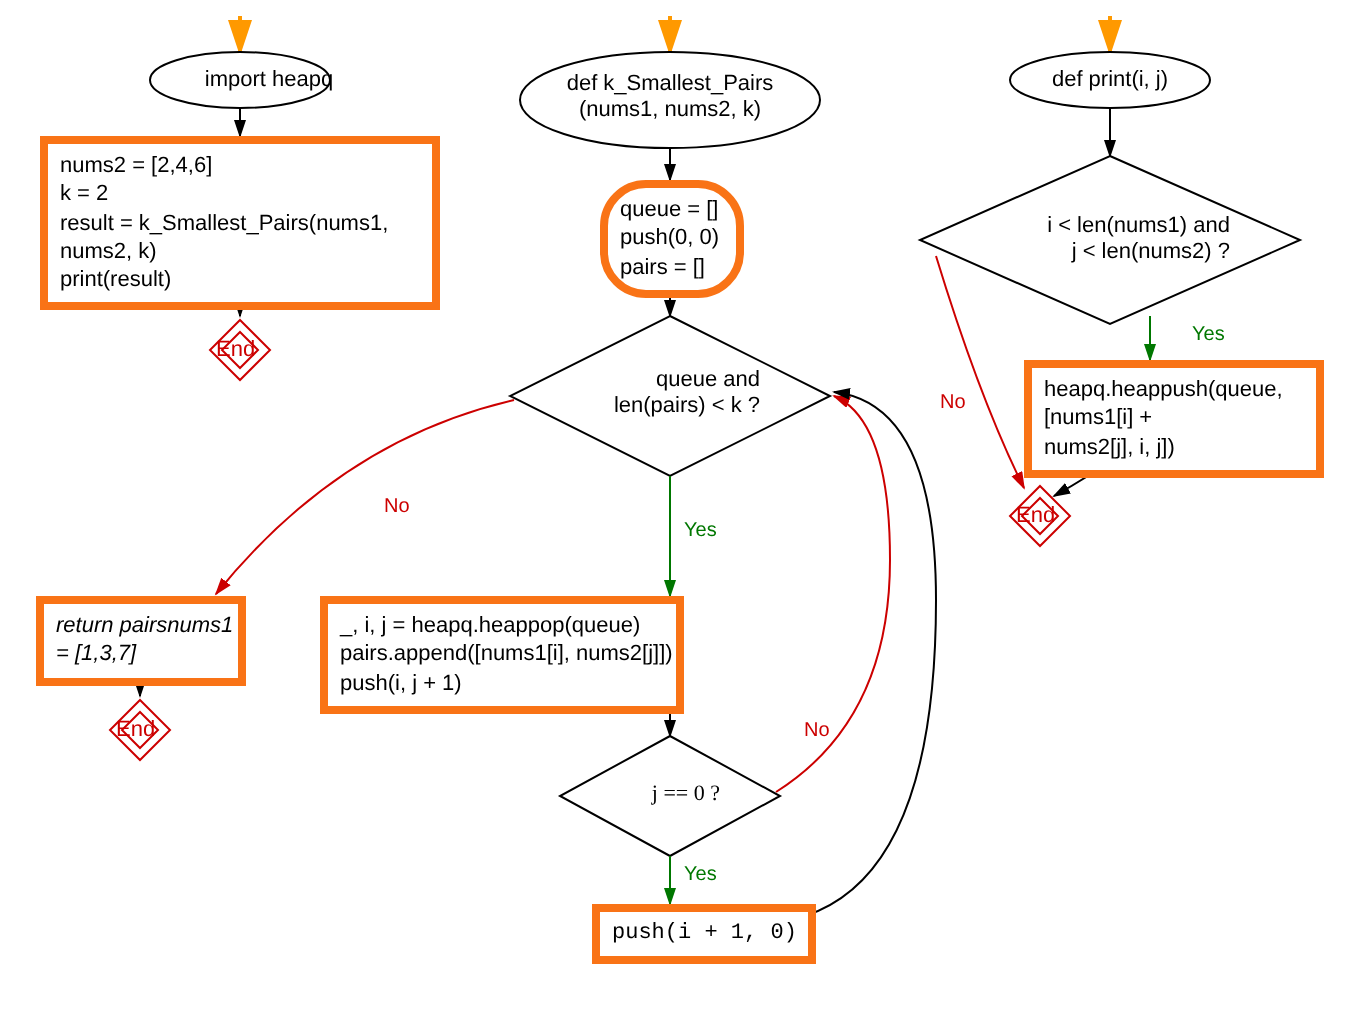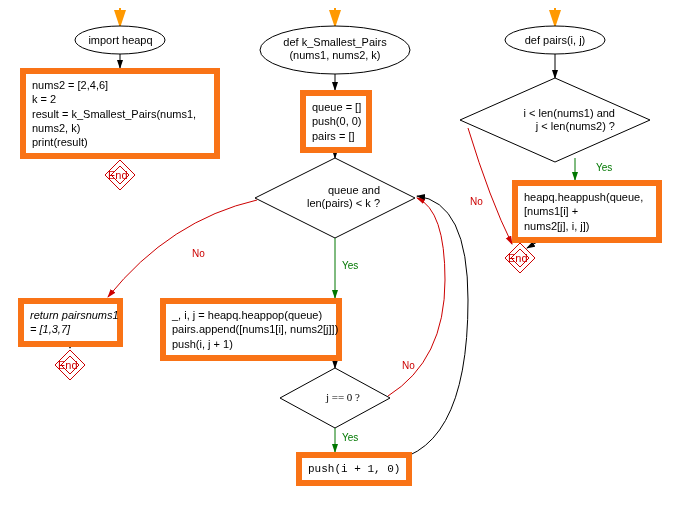--- a/index.html
+++ b/index.html
@@ -8,21 +8,21 @@
     font-size: 11px;
     background: #fff;
     width: 676px;
     height: 508px;
     position: relative;
   }
   svg { position: absolute; top: 0; left: 0; }
   .node {
     position: absolute;
     background: #fff;
-    border: 6px solid #f97316;
+    border: 4px solid #f97316;
     padding: 4px 6px;
     line-height: 1.3;
     white-space: pre;
     box-sizing: border-box;
     text-align: left;
   }
   .ellipse-label {
     position: absolute;
     text-align: center;
     white-space: pre;
@@ -110,49 +110,49 @@
   <path d="M562,226 Q545,238 527,248" stroke="#000" fill="none" marker-end="url(#arrow-black)"></path>
 
   <path d="M468,128 Q490,200 512,244" stroke="#c00" fill="none" marker-end="url(#arrow-red)"></path>
 
   <g transform="translate(520,258)">
     <polygon points="0,-15 15,0 0,15 -15,0" fill="#fff" stroke="#c00"></polygon>
     <polygon points="0,-9 9,0 0,9 -9,0" fill="#fff" stroke="#c00"></polygon>
   </g>
 </svg>
 
-<div class="ellipse-label" style="left:78px;top:34px;width:85px;">import heapq</div>
+<div class="ellipse-label" style="left:92px;top:34px;width:85px;">import heapq</div>
 <div class="node" style="left:20px;top:68px;width:200px;">nums2 = [2,4,6]
 k = 2
 result = k_Smallest_Pairs(nums1,
 nums2, k)
 print(result)</div>
 <div class="ellipse-label" style="left:108px;top:169px;color:#c00;">End</div>
 
 <div class="ellipse-label" style="left:275px;top:36px;width:120px;">def k_Smallest_Pairs
 (nums1, nums2, k)</div>
-<div class="node" style="left:300px;top:90px;width:72px;">queue = []
+<div class="node" style="left:300px;top:90px;width:72px;border-radius:23px;">queue = []
 push(0, 0)
 pairs = []</div>
 <div class="decision-label" style="left:290px;top:184px;width:90px;">queue and
 len(pairs) &lt; k ?</div>
 <div class="edge-label edge-no" style="left:192px;top:248px;">No</div>
 <div class="edge-label edge-yes" style="left:342px;top:260px;">Yes</div>
 <div class="node" style="left:18px;top:298px;width:105px;font-style:italic;">return pairsnums1
 = [1,3,7]</div>
 <div class="ellipse-label" style="left:58px;top:359px;color:#c00;">End</div>
 <div class="node" style="left:160px;top:298px;width:182px;">_, i, j = heapq.heappop(queue)
 pairs.append([nums1[i], nums2[j]])
 push(i, j + 1)</div>
 <div class="decision-label" style="left:310px;top:391px;width:50px;font-family:Liberation Serif, serif;">j == 0 ?</div>
 <div class="edge-label edge-no" style="left:402px;top:360px;">No</div>
 <div class="edge-label edge-yes" style="left:342px;top:432px;">Yes</div>
 <div class="node" style="left:296px;top:452px;font-family:Liberation Mono, monospace;">push(i + 1, 0)</div>
 
-<div class="ellipse-label" style="left:515px;top:34px;width:80px;">def pairs(i, j)</div>
+<div class="ellipse-label" style="left:515px;top:34px;width:80px;">def print(i, j)</div>
 <div class="decision-label" style="left:495px;top:107px;width:120px;">i &lt; len(nums1) and
 j &lt; len(nums2) ?</div>
 <div class="edge-label edge-yes" style="left:596px;top:162px;">Yes</div>
 <div class="edge-label edge-no" style="left:470px;top:196px;">No</div>
 <div class="node" style="left:512px;top:180px;width:150px;">heapq.heappush(queue,
 [nums1[i] +
 nums2[j], i, j])</div>
 <div class="ellipse-label" style="left:508px;top:252px;color:#c00;">End</div>
 
 </body></html>

